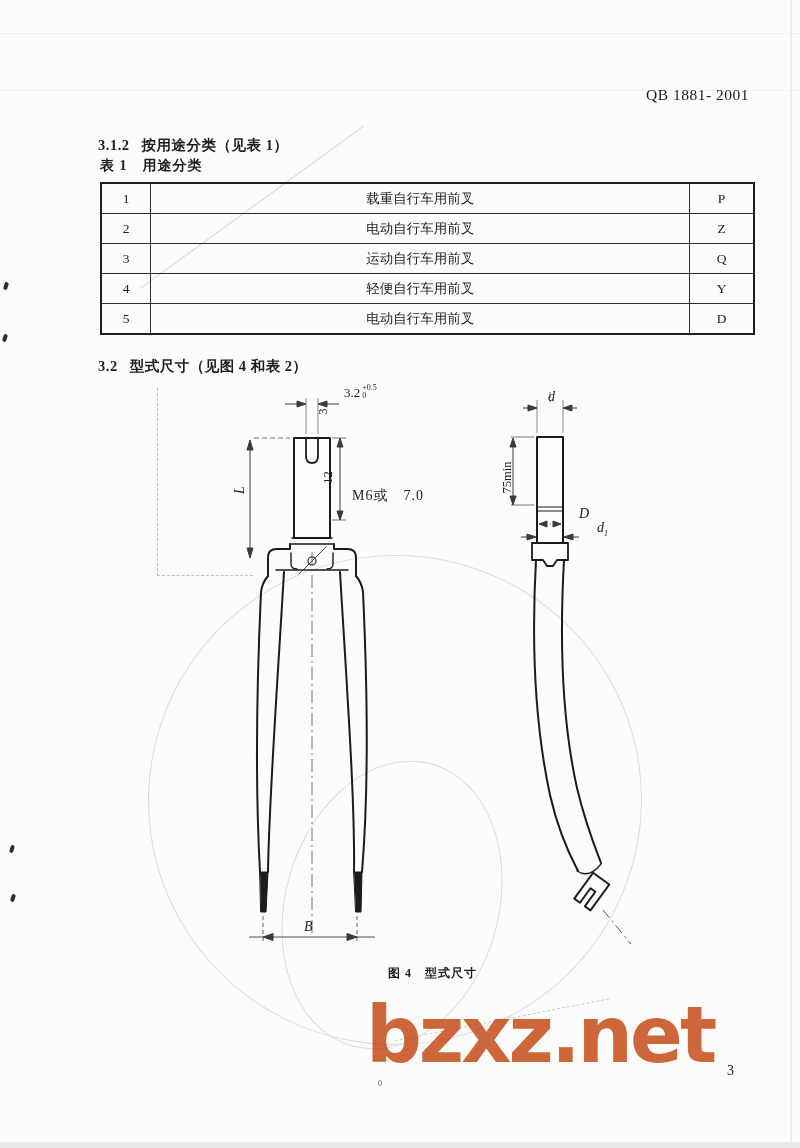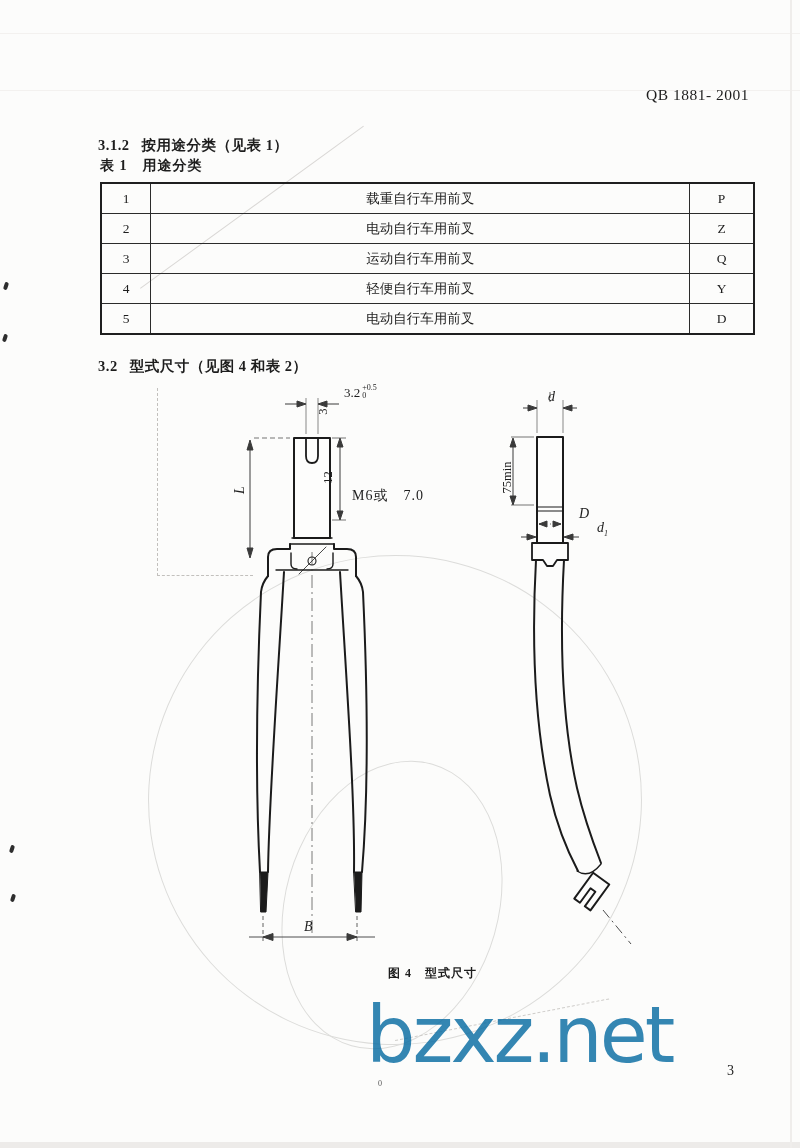--- a/index.html
+++ b/index.html
@@ -38,21 +38,21 @@
   .c-no{width:105px;} .c-type{width:250px;} .c-code{width:300px;}
   .dim-up{font-size:12.5px;font-style:normal;}
   .rot{transform:rotate(-90deg);transform-origin:center;}
   .tol{display:flex;align-items:flex-start;font-size:13px;}
   .tol .stack{display:flex;flex-direction:column;font-size:8px;line-height:8px;margin-left:2px;margin-top:-1px;font-style:normal;}
   .serifit{font-family:"Liberation Serif",serif;font-style:italic;font-size:14px;}
   .note{font-size:14px;letter-spacing:1px;}
   sub.s1{font-size:8px;}
   
   .watermark{left:366px;top:996px;font-family:"DejaVu Sans","Liberation Sans",sans-serif;
-    font-weight:400;font-size:78px;letter-spacing:-3px;color:#0369a1;opacity:.8;line-height:1;}
+    font-weight:700;font-size:78px;letter-spacing:-3px;color:#c2410c;opacity:.8;line-height:1;}
 </style>
 </head>
 <body>
 
 <div class="abs faint-hline" style="top:33px"></div>
 <div class="abs faint-hline" style="top:90px"></div>
 <div class="abs bottom-strip"></div>
 <div class="abs right-edge"></div>
 <div class="abs scan-ellipse" style="left:148px;top:555px;width:492px;height:488px;transform:rotate(-8deg)"></div>
 <div class="abs scan-ellipse" style="left:285px;top:758px;width:212px;height:292px;transform:rotate(16deg)"></div>

